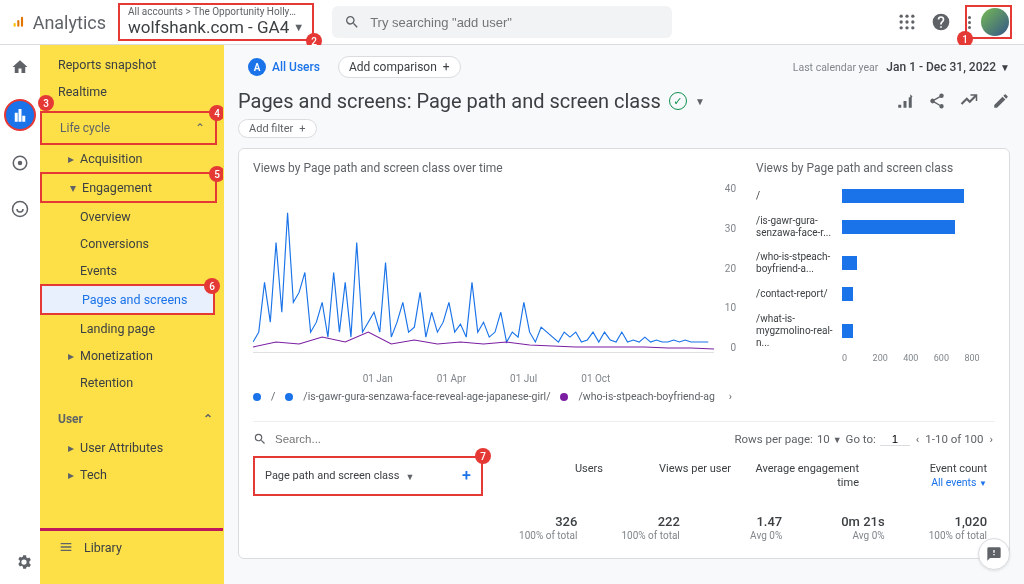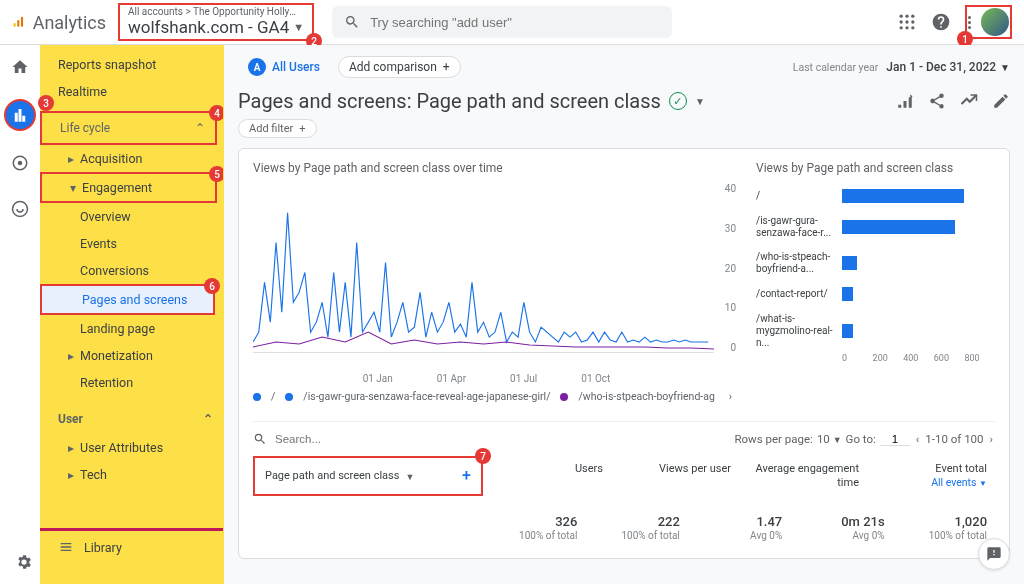--- a/index.html
+++ b/index.html
@@ -211,22 +211,22 @@
     <div class="side-sub">
         <span class="chev">▸</span>
         <span>Acquisition</span>
       </div>
     <div class="side-sub redbox" style="position:relative;">
       <span class="chev">▾</span>
         <span>Engagement</span>
       <div class="callout" style="top:-8px;right:-10px;">5</div>
     </div>
     <div class="side-sub2">Overview</div>
+    <div class="side-sub2">Conversions</div>
     <div class="side-sub2">Events</div>
-    <div class="side-sub2">Conversions</div>
     <div style="position:relative;">
       <div class="side-sub2 active redbox" style="border-radius:0;">Pages and screens</div>
       <div class="callout" style="top:-6px;left:164px;">6</div>
     </div>
     <div class="side-sub2">Landing page</div>
     <div class="side-sub">
         <span class="chev">▸</span>
         <span>Monetization</span>
       </div>
     <div class="side-sub" style="padding-left:40px;">Retention</div>
@@ -407,21 +407,21 @@
             <span>Page path and screen class</span>
             <span style="font-size:9px;color:#5f6368;">▼</span>
           </span>
           <span class="plus-btn">+</span>
           <div class="callout" style="top:-10px;right:-10px;">7</div>
         </div>
         <div class="metric-head">Users</div>
         <div class="metric-head">Views per user</div>
         <div class="metric-head">Average engagement time</div>
         <div class="metric-head">
-          <span>Event total</span>
+          <span>Event count</span>
           <span class="sub"><span>All events</span> <span style="font-size:8px;">▼</span></span>
         </div>
       </div>
 
       <div class="tbl-row" style="margin-top:14px;">
         <div class="dim-cell"></div>
         <div class="met-cell"><span class="big">326</span><span class="small">100% of total</span></div>
         <div class="met-cell"><span class="big">222</span><span class="small">100% of total</span></div>
         <div class="met-cell"><span class="big">1.47</span><span class="small">Avg 0%</span></div>
         <div class="met-cell"><span class="big">0m 21s</span><span class="small">Avg 0%</span></div>

